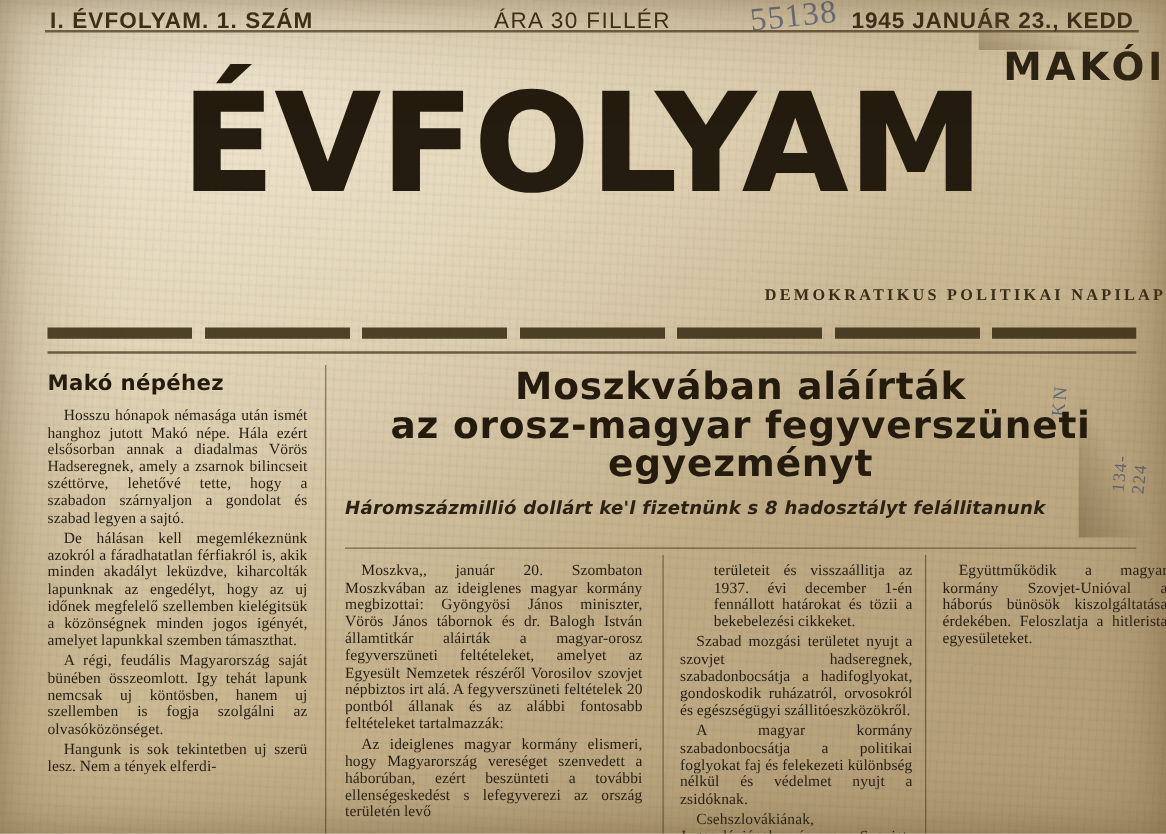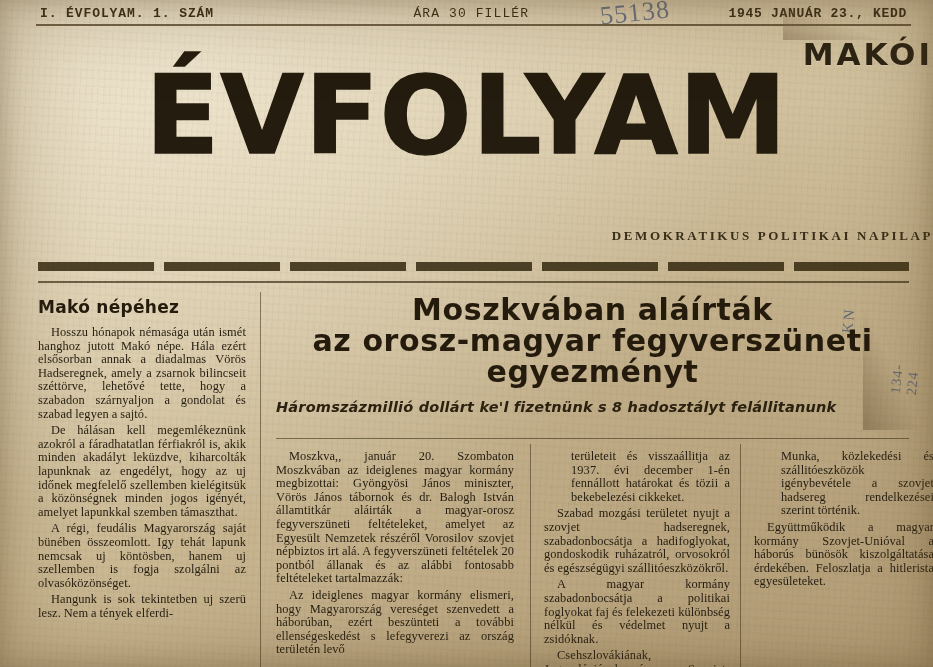--- a/index.html
+++ b/index.html
@@ -42,22 +42,22 @@
   }
   
   .topline {
     position: absolute;
     top: 6px;
     left: 40px;
     right: 26px;
     display: flex;
     justify-content: space-between;
     align-items: baseline;
-    font-family: Liberation Mono, monospace;
-    font-size: 13px;
+    font-family: Liberation Sans, sans-serif;
+    font-size: 18px;
     letter-spacing: .9px;
     color: #3a2d18;
     font-weight: 700;
   }
   .topline .mid { letter-spacing: 1.1px; font-weight: 400;}
   .topline .right { letter-spacing: .7px; }
 
   .rule-top {
     position: absolute;
     top: 24px;
@@ -300,21 +300,20 @@
     </div>
 
     <div class="col c3">
       <p class="noind">területeit és visszaállitja az 1937. évi december 1-én fennállott határokat és tözii a bekebelezési cikkeket.</p>
       <p>Szabad mozgási területet nyujt a szovjet hadseregnek, szabadonbocsátja a hadifoglyokat, gondoskodik ruházatról, orvosokról és egészségügyi szállitóeszközökről.</p>
       <p>A magyar kormány szabadonbocsátja a politikai foglyokat faj és felekezeti különbség nélkül és védelmet nyujt a zsidóknak.</p>
       <p>Csehszlovákiának, Jugoszláviának és a Szovjet-Uniónak visszaad minden olyan tulajdont, értéket, amit onnan elvitt.</p>
     </div>
 
     <div class="col c4">
-      <p class="noind">Munka, közlekedési és szállitóeszközök igénybevétele a szovjet hadsereg rendelkezései szerint történik.</p>
       <p>Együttműködik a magyar kormány Szovjet-Unióval a háborús bünösök kiszolgáltatása érdekében. Feloszlatja a hitlerista egyesületeket.</p>
 
     </div>
 
   </div>
 
   <div class="vignette"></div>
 </div>
 
 </body></html>

